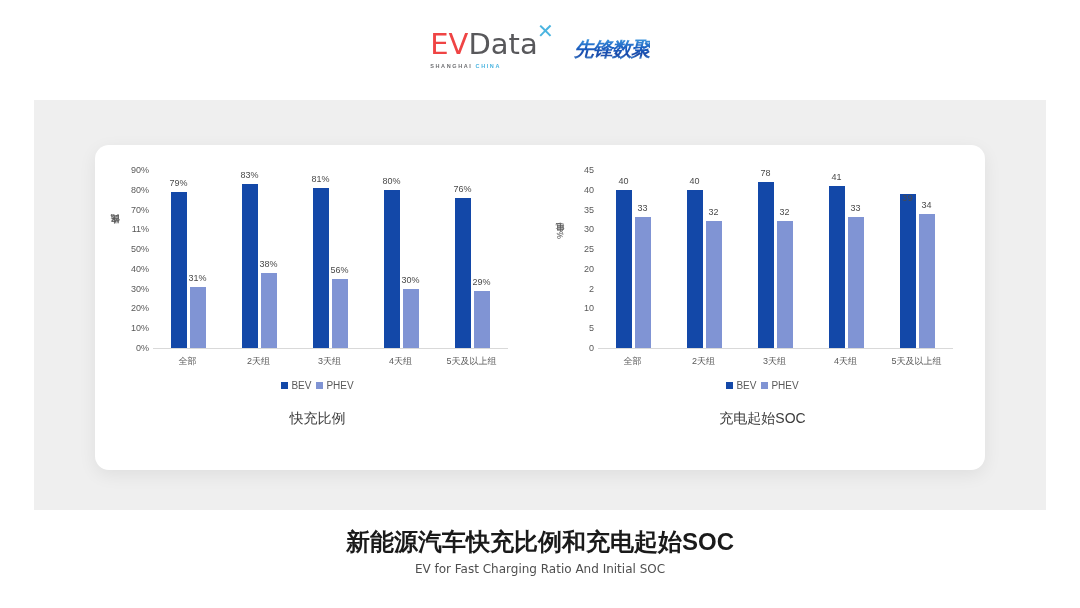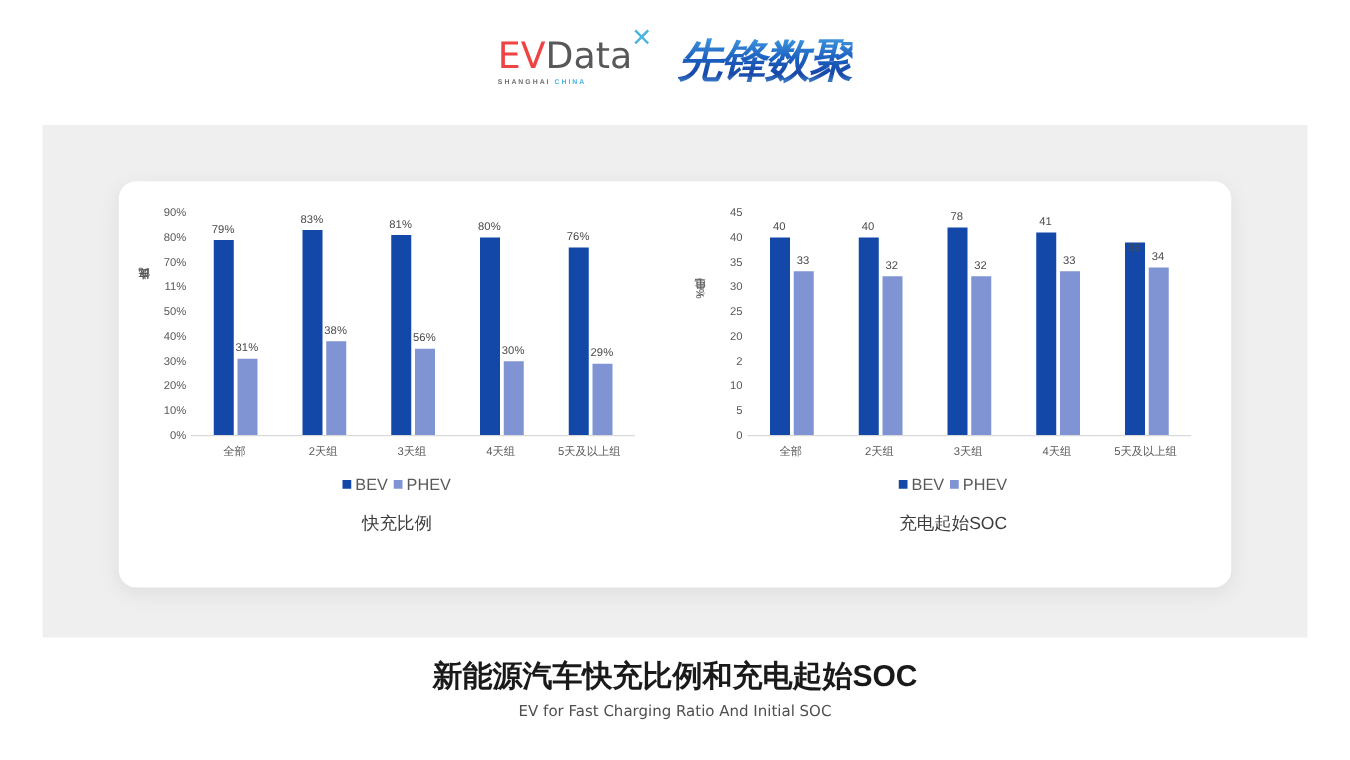--- a/index.html
+++ b/index.html
@@ -83,21 +83,21 @@
   }
   .gauss-en {
     font-size: 15px; color: #6c6c6c; letter-spacing: 1.4px;
     margin-top: 2px;
     font-family: "DejaVu Sans", sans-serif;
   }
 
   
   .logo-xf {
     margin-left: 14px;
-    font-size: 36px;
+    font-size: 20px;
     font-weight: 900;
     font-style: italic;
     letter-spacing: -1px;
     background: linear-gradient(180deg,#4aa8e8 0%, #1b5fc0 45%, #1848a8 70%, #6fc0ef 100%);
     -webkit-background-clip: text;
     background-clip: text;
     color: transparent;
     transform: skewX(-6px);
     font-family: "DejaVu Sans", sans-serif;
   }
@@ -173,21 +173,21 @@
     color: #595959;
     white-space: nowrap;
     transform: translateX(-50%);
   }
   .legend {
     position: absolute;
     display: flex;
     align-items: center;
     justify-content: center;
     gap: 5px;
-    font-size: 13px;
+    font-size: 10px;
     color: #595959;
     width: 100%;
   }
   .legend-item { display: flex; align-items: center; gap: 3px; }
   .legend-sw { width: 7px; height: 7px; display: inline-block; }
   .sw-bev { background: #1348a8; }
   .sw-phev { background: #8094d4; }
   .chart-caption {
     position: absolute;
     width: 100%;

